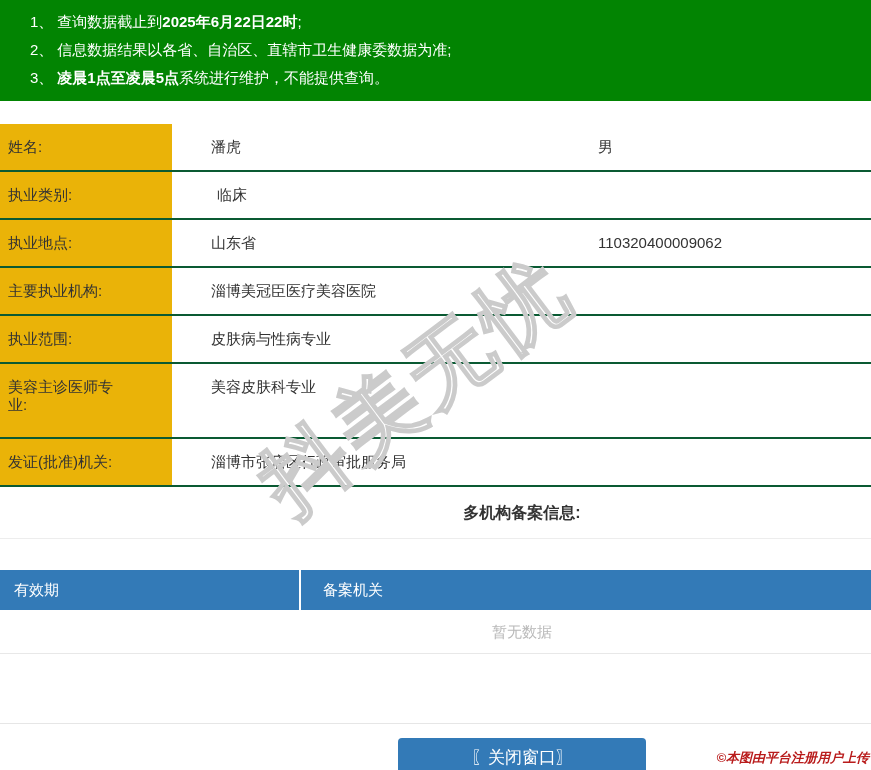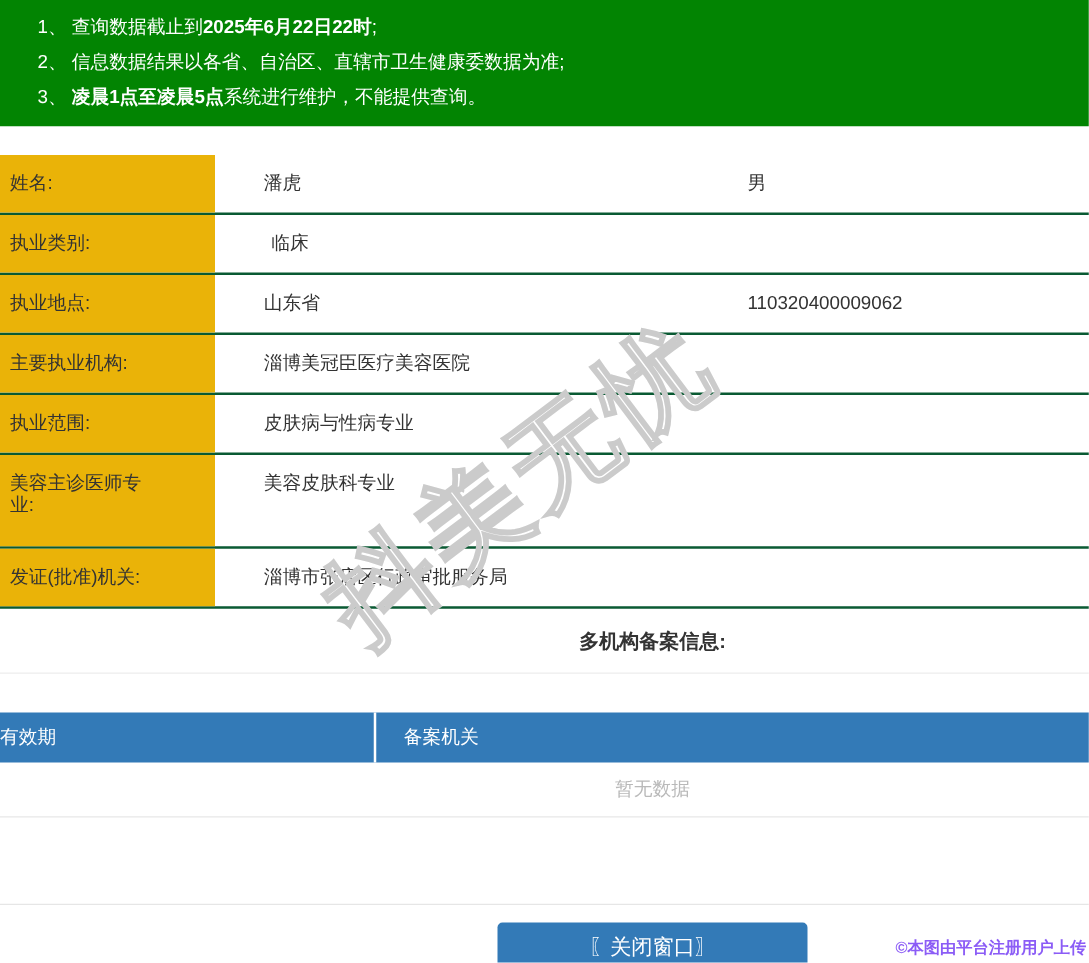--- a/index.html
+++ b/index.html
@@ -57,21 +57,21 @@
   .reg-head {
     display: flex;
     background: #337ab7;
     color: #ffffff;
     height: 40px;
     line-height: 40px;
     font-size: 15px;
   }
   .reg-head .h { box-sizing: border-box; }
   .reg-head .h1 { flex: 0 0 372px; border-right: 2px solid #ffffff; padding-left: 8px; }
-  .reg-head .h2 { flex: 0 0 301px; border-right: 2px solid #ffffff; }
+  .reg-head .h2 { flex: 0 0 301px; border-right: 2px solid #ffffff; padding-left: 14px; }
   .reg-head .h3 { flex: 1; padding-left: 22px; }
   .reg-empty {
     height: 43px; line-height: 43px;
     text-align: center;
     color: #b9b9b9;
     font-size: 15px;
     border-bottom: 1px solid #e8e8e8;
   }
 
   
@@ -104,23 +104,24 @@
     white-space: nowrap;
     color: transparent;
     -webkit-text-stroke: 2px #cbcbcb;
     pointer-events: none;
   }
   .credit {
     position: absolute;
     right: 2px; bottom: 3px;
     font-size: 13px;
     font-weight: bold;
-    color: #8b5cf6;
+    color: #b91c1c;
     text-shadow: -1px -1px 0 #fff, 1px -1px 0 #fff, -1px 1px 0 #fff, 1px 1px 0 #fff;
     white-space: nowrap;
+    font-style: italic;
   }
 </style>
 </head>
 <body>
 
 <div class="page">
 
   <div class="banner">
     <div class="notice-line">
       <span class="num">1、</span><span>查询数据截止到</span><b>2025年6月22日22时</b><span>;</span>

